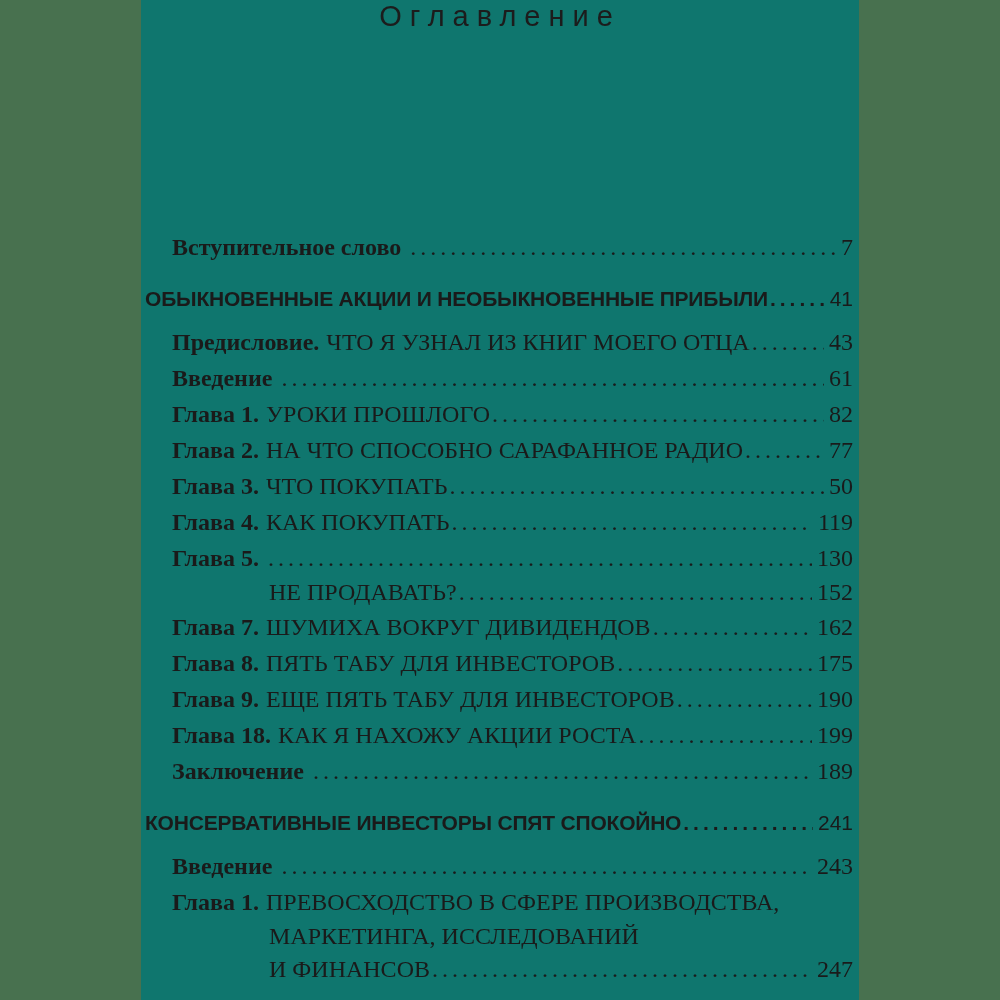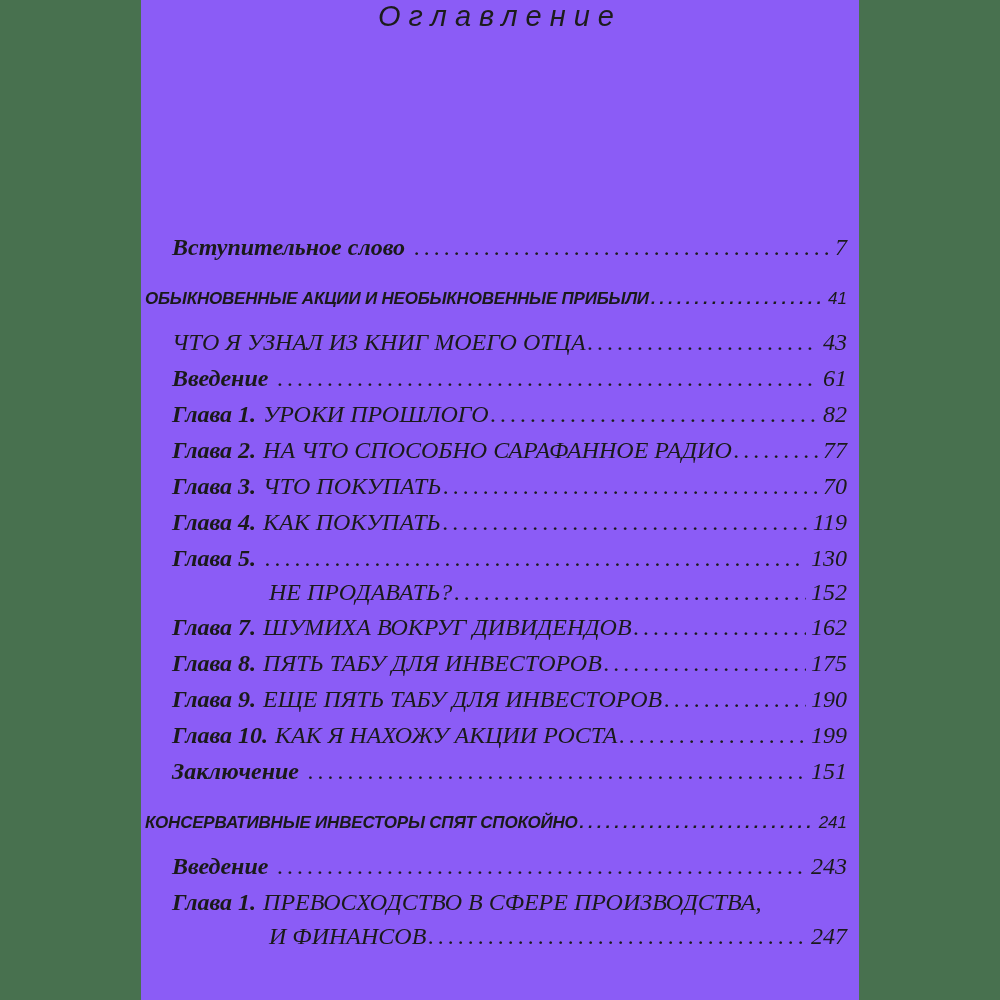--- a/index.html
+++ b/index.html
@@ -31,33 +31,33 @@
     letter-spacing: 8px;
     color: #1c1c1c;
   }
   .toc-list {
     margin-top: 197px;
   }
   .toc-entry {
     font-family: "Liberation Serif", "DejaVu Serif", serif;
     font-size: 24px;
     padding-left: 31px;
-    padding-right: 12px;
+    padding-right: 6px;
   }
   .toc-entry .line {
     line-height: 36px;
   }
   .toc-entry .cont {
     line-height: 33px;
     padding-left: 97px;
     align-items: flex-end;
   }
   .toc-entry.section {
     font-family: "Liberation Sans", "DejaVu Sans", sans-serif;
-    font-size: 17px;
+    font-size: 21px;
     font-weight: 700;
     padding-left: 4px;
     margin-top: 16px;
     margin-bottom: 7px;
     letter-spacing: -0.2px;
   }
   .row {
     display: flex;
     align-items: baseline;
   }
@@ -84,39 +84,40 @@
     white-space: nowrap;
   }
   .toc-entry.section .page-num {
     font-weight: 400;
     letter-spacing: 0;
   }
 </style>
 </head>
 <body style="background: rgb(72, 113, 79);">
 
-<div class="paper" style="background: #8b5cf6; color: rgb(26, 26, 26); font-style: italic;">
+<div class="paper" style="background: #0f766e; color: rgb(26, 26, 26);">
   <h1 class="toc-title">Оглавление</h1>
   <div class="toc-list">
       <div class="toc-entry">
         <div class="line row">
           <span class="bold-part">Вступительное слово</span>
           <span class="leader"></span>
           <span class="page-num">7</span>
         </div>
       </div>
       <div class="toc-entry section">
         <div class="line row">
           <span class="text-part">ОБЫКНОВЕННЫЕ АКЦИИ И НЕОБЫКНОВЕННЫЕ ПРИБЫЛИ</span>
           <span class="leader"></span>
           <span class="page-num">41</span>
         </div>
       </div>
       <div class="toc-entry">
         <div class="line row">
+          <span class="bold-part">Предисловие.</span>
           <span class="text-part">ЧТО Я УЗНАЛ ИЗ КНИГ МОЕГО ОТЦА</span>
           <span class="leader"></span>
           <span class="page-num">43</span>
         </div>
       </div>
       <div class="toc-entry">
         <div class="line row">
           <span class="bold-part">Введение</span>
           <span class="leader"></span>
           <span class="page-num">61</span>
@@ -136,21 +137,21 @@
           <span class="text-part">НА ЧТО СПОСОБНО САРАФАННОЕ РАДИО</span>
           <span class="leader"></span>
           <span class="page-num">77</span>
         </div>
       </div>
       <div class="toc-entry">
         <div class="line row">
           <span class="bold-part">Глава 3.</span>
           <span class="text-part">ЧТО ПОКУПАТЬ</span>
           <span class="leader"></span>
-          <span class="page-num">70</span>
+          <span class="page-num">50</span>
         </div>
       </div>
       <div class="toc-entry">
         <div class="line row">
           <span class="bold-part">Глава 4.</span>
           <span class="text-part">КАК ПОКУПАТЬ</span>
           <span class="leader"></span>
           <span class="page-num">119</span>
         </div>
       </div>
@@ -187,49 +188,50 @@
       <div class="toc-entry">
         <div class="line row">
           <span class="bold-part">Глава 9.</span>
           <span class="text-part">ЕЩЕ ПЯТЬ ТАБУ ДЛЯ ИНВЕСТОРОВ</span>
           <span class="leader"></span>
           <span class="page-num">190</span>
         </div>
       </div>
       <div class="toc-entry">
         <div class="line row">
-          <span class="bold-part">Глава 10.</span>
+          <span class="bold-part">Глава 18.</span>
           <span class="text-part">КАК Я НАХОЖУ АКЦИИ РОСТА</span>
           <span class="leader"></span>
           <span class="page-num">199</span>
         </div>
       </div>
       <div class="toc-entry">
         <div class="line row">
           <span class="bold-part">Заключение</span>
           <span class="leader"></span>
-          <span class="page-num">151</span>
+          <span class="page-num">189</span>
         </div>
       </div>
       <div class="toc-entry section">
         <div class="line row">
           <span class="text-part">КОНСЕРВАТИВНЫЕ ИНВЕСТОРЫ СПЯТ СПОКОЙНО</span>
           <span class="leader"></span>
           <span class="page-num">241</span>
         </div>
       </div>
       <div class="toc-entry">
         <div class="line row">
           <span class="bold-part">Введение</span>
           <span class="leader"></span>
           <span class="page-num">243</span>
         </div>
       </div>
       <div class="toc-entry">
         <div class="line"><span class="bold-part">Глава 1.</span><span class="text-part">ПРЕВОСХОДСТВО В СФЕРЕ ПРОИЗВОДСТВА,</span></div>
+        <div class="line cont"><span class="text-part">МАРКЕТИНГА, ИССЛЕДОВАНИЙ</span></div>
         <div class="line row cont">
           <span class="text-part">И ФИНАНСОВ</span>
           <span class="leader"></span>
           <span class="page-num">247</span>
         </div>
       </div>
     </div>
 </div>
 
 </body></html>

